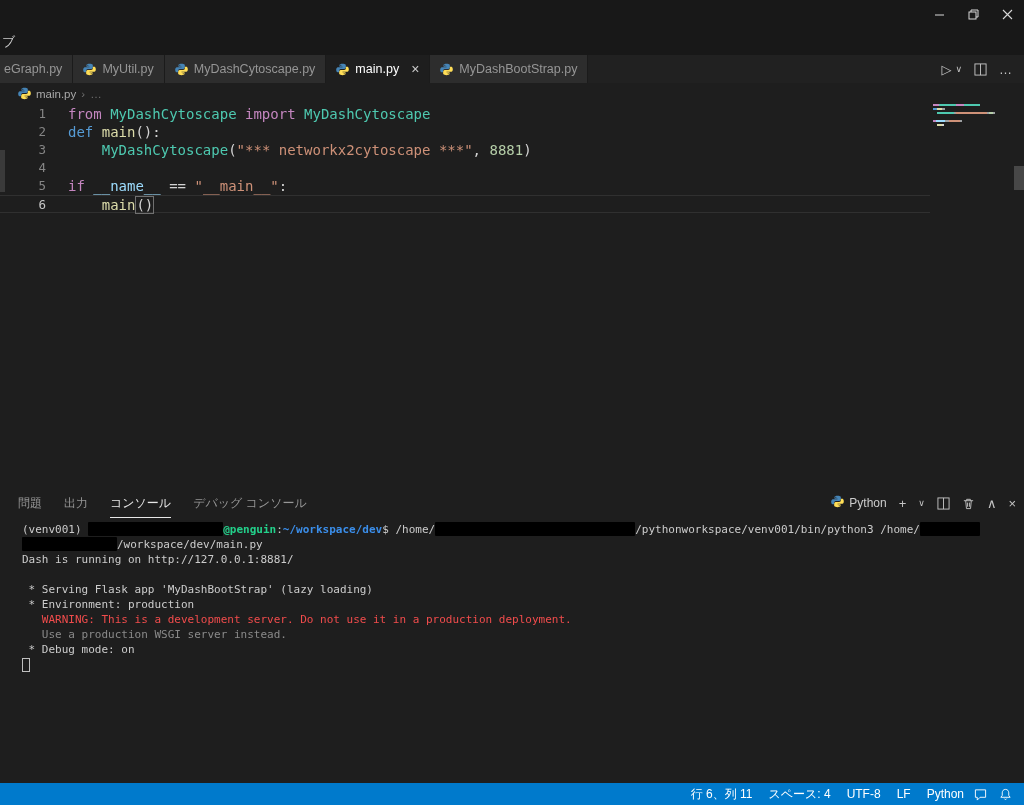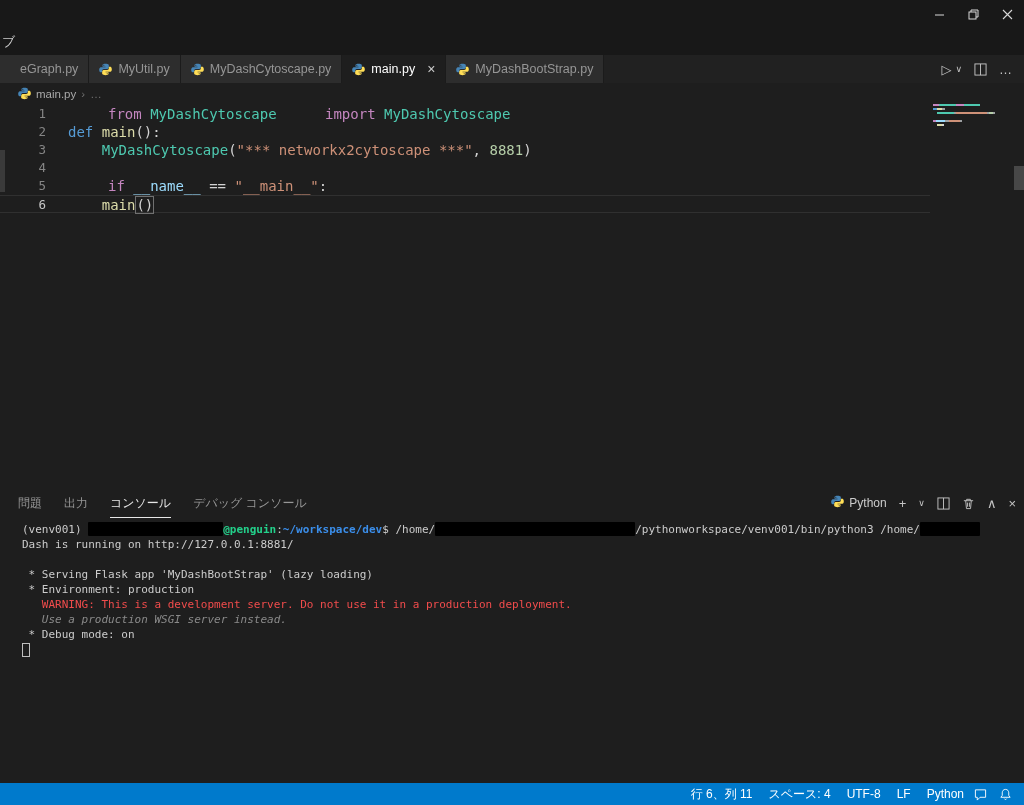--- a/index.html
+++ b/index.html
@@ -8,39 +8,39 @@
 
   
   .titlebar { position:absolute; top:0; left:0; width:1024px; height:28px; background:#181818; display:flex; justify-content:flex-end; align-items:stretch; }
   .win-btn { width:34px; display:flex; align-items:center; justify-content:center; color:#d8d8d8; }
   .menubar { position:absolute; top:28px; left:0; width:1024px; height:27px; background:#181818; display:flex; align-items:center; padding-left:2px; font-size:13px; color:#cfcfcf; }
 
   
   .tabbar { position:absolute; top:55px; left:0; width:1024px; height:28px; background:#212121; display:flex; overflow:hidden; }
   .tab-list { display:flex; height:28px; overflow:hidden; flex:1; }
   .tab { height:28px; display:flex; align-items:center; gap:6px; padding:0 10px; background:#2d2d2d; color:#969696; font-size:12.5px; border-right:1px solid #1b1b1b; white-space:nowrap; }
-  .tab.first { padding-left:20px; }
+  .tab.first { padding-left:4px; }
   .tab.active { background:#1e1e1e; color:#ffffff; }
   .tab .close { margin-left:6px; font-size:14px; color:#cccccc; }
   .ticon svg { display:block; }
   .tab-actions { display:flex; align-items:center; gap:12px; padding:0 12px; color:#c5c5c5; font-size:13px; background:#212121; }
   .tab-actions .chev { font-size:9px; margin-left:-8px; color:#c5c5c5; }
 
   
   .breadcrumbs { position:absolute; top:83px; left:0; width:1024px; height:22px; background:#1e1e1e; display:flex; align-items:center; gap:5px; padding-left:18px; font-size:11.5px; color:#a9a9a9; }
   .breadcrumbs .sep { color:#6e6e6e; }
 
   
   .editor { position:absolute; top:105px; left:0; width:930px; font-family:"DejaVu Sans Mono", monospace; font-size:14px; }
   .code-row { display:flex; height:18px; line-height:18px; }
   .code-row.current { border-top:1px solid #303030; border-bottom:1px solid #303030; }
   .ln { width:46px; text-align:right; color:#858585; font-size:12.5px; flex:none; }
   .code-row.current .ln { color:#c6c6c6; }
   .code { padding-left:22px; white-space:pre; }
-  .tk-kw { color:#c586c0;margin-left:40px; } .tk-type { color:#4ec9b0; } .tk-def { color:#569cd6; }
+  .tk-kw { color:#c586c0; } .tk-type { color:#4ec9b0; } .tk-def { color:#569cd6; }
   .tk-fn { color:#dcdcaa; } .tk-str { color:#ce9178; } .tk-num { color:#b5cea8; }
   .tk-plain { color:#d4d4d4; } .tk-var { color:#9cdcfe; }
   .tk-match { color:#d4d4d4; border:1px solid #707070; }
 
   .minimap { position:absolute; top:104px; left:933px; width:80px; }
   .mm-row { height:3px; margin-bottom:1px; white-space:nowrap; font-size:0; }
   .mm-bar { display:inline-block; height:2px; vertical-align:top; }
   .v-scrollbar { position:absolute; top:166px; right:0; width:10px; height:24px; background:rgba(121,121,121,0.45); }
   .left-strip { position:absolute; top:150px; left:0; width:5px; height:42px; background:#3a3a3a; }
 
@@ -51,21 +51,21 @@
   .panel-tab { color:#969696; padding:6px 0 5px 0; }
   .panel-tab.active { color:#e7e7e7; border-bottom:1px solid #e7e7e7; }
   .panel-actions { display:flex; align-items:center; gap:12px; color:#c5c5c5; font-size:13px; }
   .shell-select { display:flex; align-items:center; gap:5px; font-size:12px; color:#cccccc; }
   .pa-chev { font-size:9px; }
   .pa-btn { display:flex; align-items:center; }
 
   .terminal { position:absolute; top:522px; left:22px; width:1000px; font-family:"DejaVu Sans Mono", monospace; font-size:11px; line-height:15px; }
   .t-line { white-space:pre; height:15px; }
   .t-p { color:#cccccc; } .t-g { color:#23d18b; font-weight:bold; } .t-b { color:#3b8eea; font-weight:bold; }
-  .t-r { color:#f14c4c; } .t-gy { color:#8a8a8a;font-style:italic; }
+  .t-r { color:#f14c4c; } .t-gy { color:#8a8a8a; }
   .redact { display:inline-block; height:14px; background:#000000; vertical-align:text-bottom; border-radius:1px; }
   .t-cursor { display:inline-block; width:8px; height:14px; border:1px solid #bfbfbf; margin-top:1px; }
 
   
   .statusbar { position:absolute; top:783px; left:0; width:1024px; height:22px; background:#007acc; display:flex; align-items:center; justify-content:flex-end; color:#ffffff; font-size:12px; }
   .sb-items { display:flex; align-items:center; gap:16px; margin-right:10px; }
   .sb-icons { display:flex; align-items:center; gap:12px; margin-right:12px; }
 </style>
 </head>
 <body>
@@ -231,20 +231,21 @@
       </span>
       <span class="pa-btn">∧</span>
       <span class="pa-btn">×</span>
     </div>
   </div>
 </div>
 
 <div class="terminal">
   <div>
       <div class="t-line"><span class="t-p">(venv001) </span><span class="redact" style="width: 135px;"></span><span class="t-g">@penguin</span><span class="t-p">:</span><span class="t-b">~/workspace/dev</span><span class="t-p">$ </span><span class="t-p">/home/</span><span class="redact" style="width: 200px;"></span><span class="t-p">/pythonworkspace/venv001/bin/python3 /home/</span><span class="redact" style="width: 60px;"></span></div>
+      <div class="t-line"><span class="redact" style="width: 95px;"></span><span class="t-p">/workspace/dev/main.py</span></div>
       <div class="t-line"><span class="t-p">Dash is running on http://127.0.0.1:8881/</span></div>
       <div class="t-line"></div>
       <div class="t-line"><span class="t-p"> * Serving Flask app 'MyDashBootStrap' (lazy loading)</span></div>
       <div class="t-line"><span class="t-p"> * Environment: production</span></div>
       <div class="t-line"><span class="t-r">   WARNING: This is a development server. Do not use it in a production deployment.</span></div>
       <div class="t-line"><span class="t-gy">   Use a production WSGI server instead.</span></div>
       <div class="t-line"><span class="t-p"> * Debug mode: on</span></div>
     </div>
   <div class="t-line"><span class="t-cursor"></span></div>
 </div>

